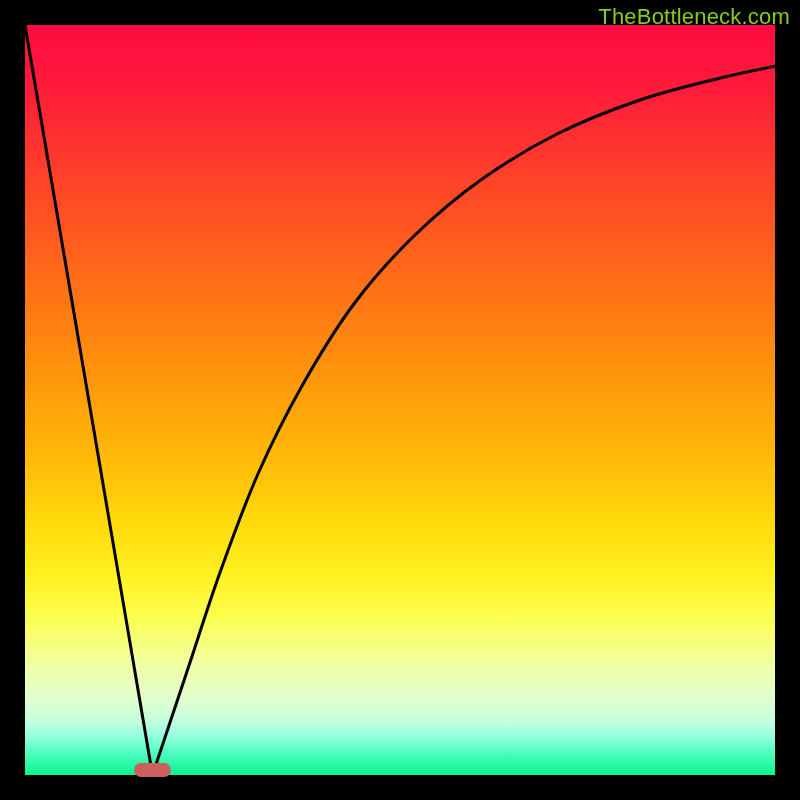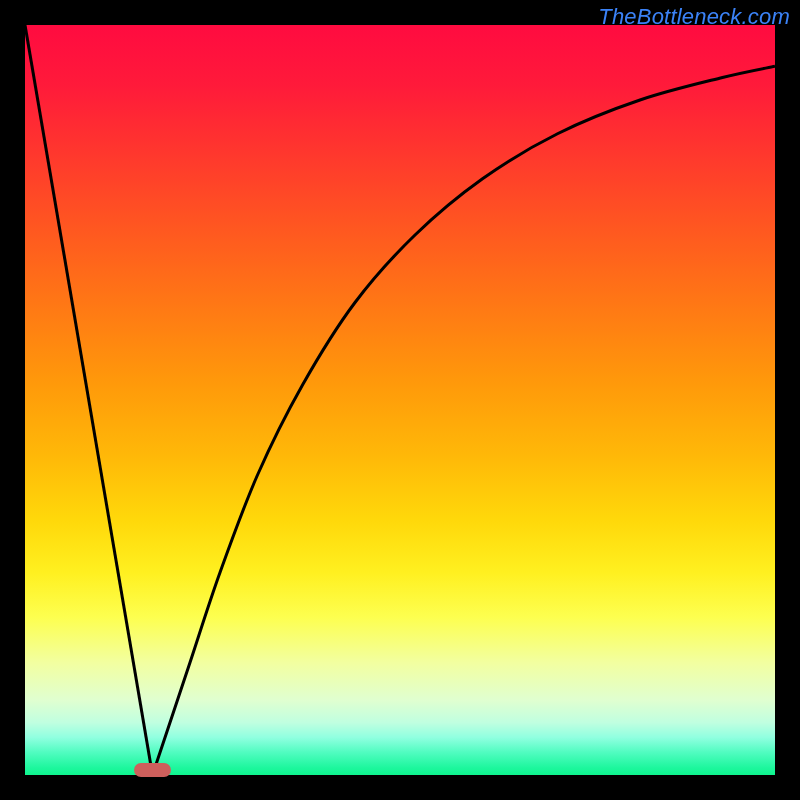--- a/index.html
+++ b/index.html
@@ -50,26 +50,25 @@
     left: 0;
     top: 0;
     width: 750px;
     height: 750px;
     display: block;
   }
   .watermark {
     position: absolute;
     top: 4px;
     right: 10px;
-    color: #3b82f6;
+    color: #84cc16;
     font-size: 22px;
     font-weight: 500;
     letter-spacing: 0.2px;
     user-select: none;
-    font-style: italic;
   }
   .marker {
     position: absolute;
     height: 14px;
     border-radius: 7px;
     background: #cd5f5c;
   }
 </style>
 </head>
 <body>

